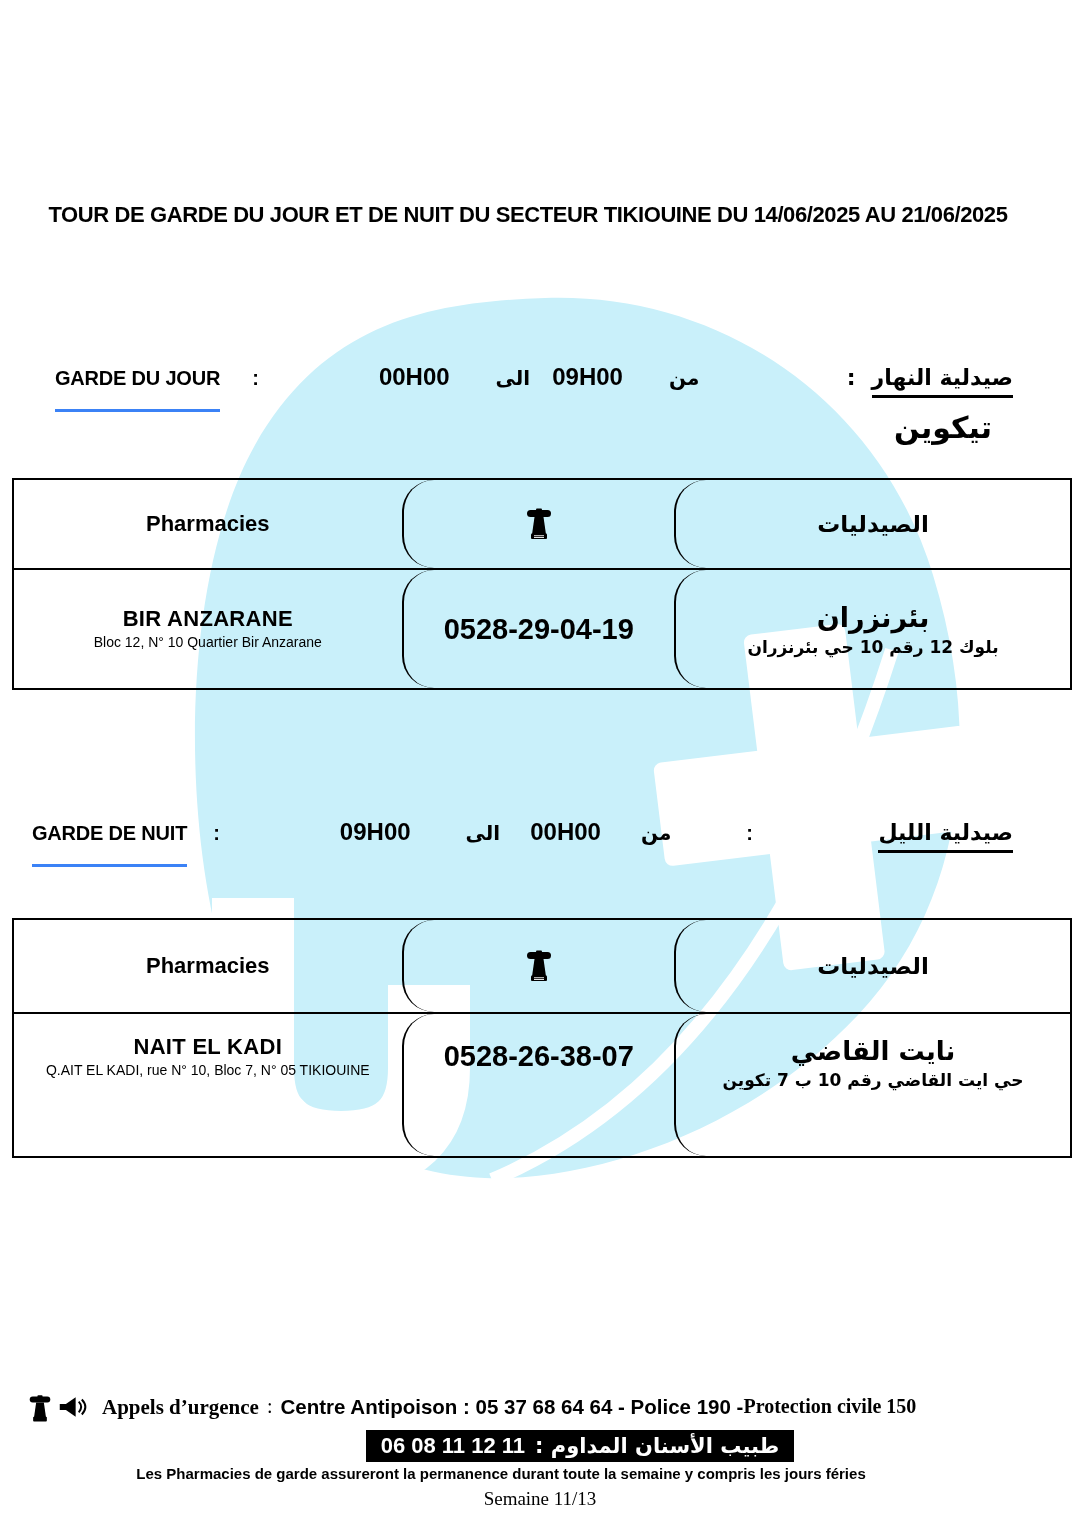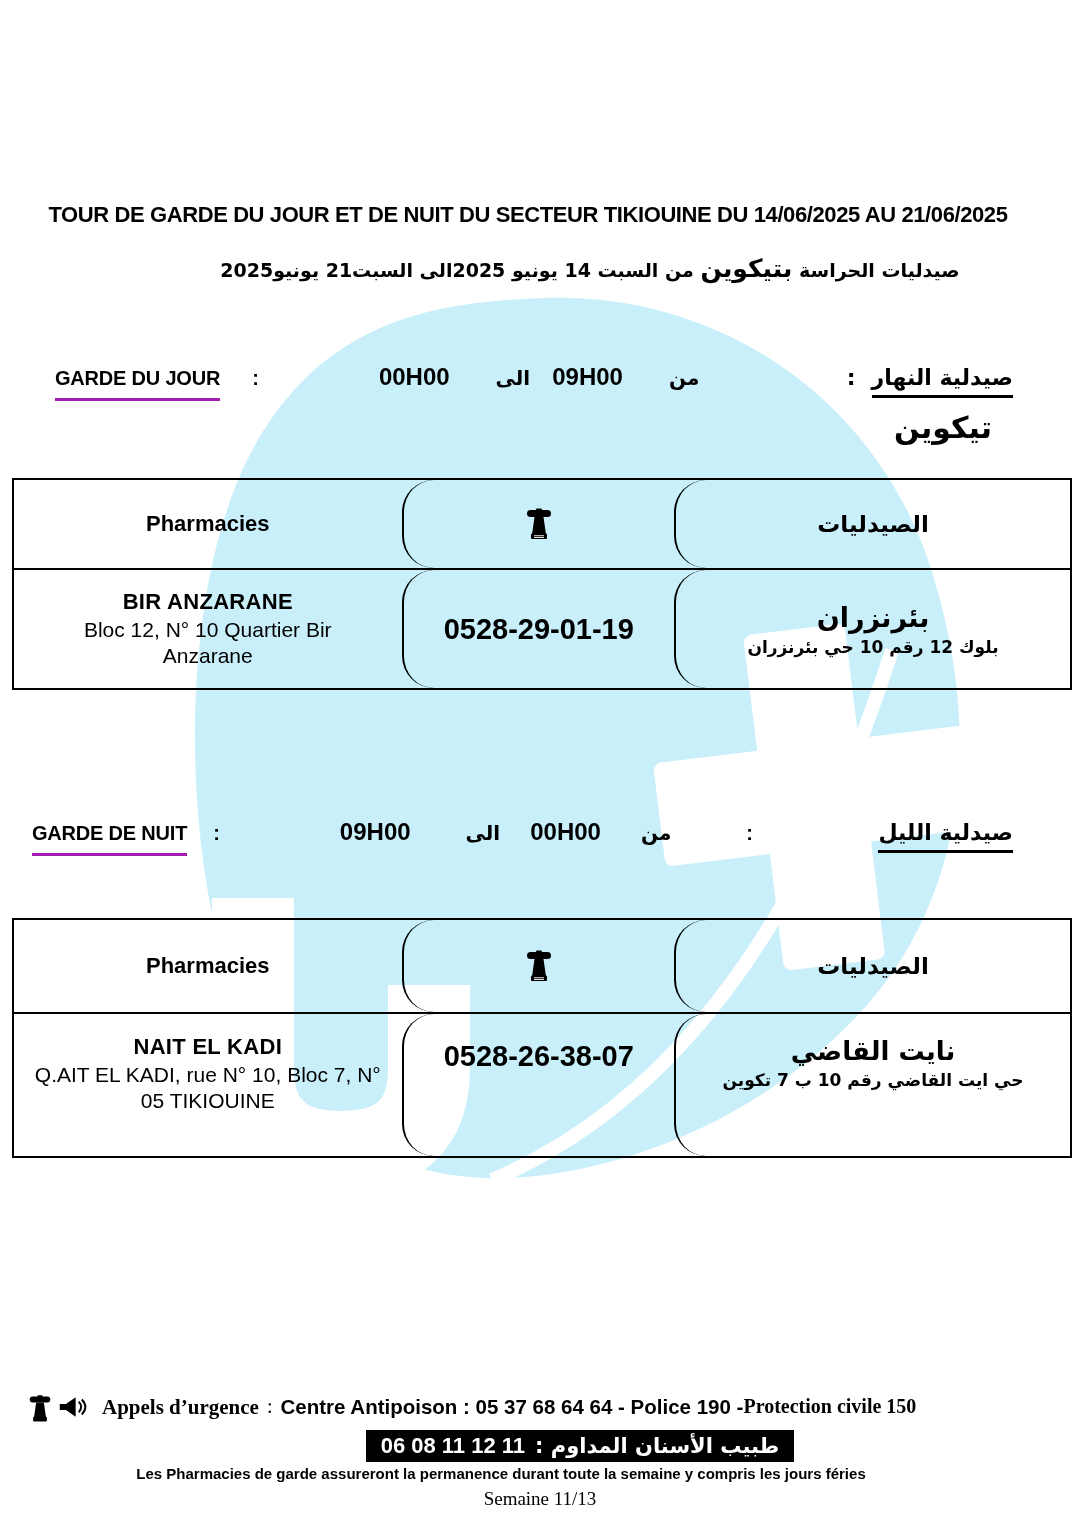--- a/index.html
+++ b/index.html
@@ -5,42 +5,42 @@
   html,body{margin:0;padding:0;background:#fff;}
   .page{position:relative;width:1080px;height:1528px;background:#fff;overflow:hidden;color:#000;
         font-family:"Liberation Sans",sans-serif;}
   .abs{position:absolute;z-index:1;}
   .watermark{position:absolute;left:0;top:0;z-index:0;}
   .ar{font-family:"DejaVu Sans",sans-serif;}
   .doc-title{top:202px;left:24px;width:1008px;text-align:center;font-size:22px;font-weight:bold;letter-spacing:-0.4px;}
   .doc-subtitle{top:254px;left:140px;width:900px;text-align:center;font-weight:bold;font-size:19px;direction:rtl;}
   .doc-subtitle .emph{font-size:25px;}
   .gline{position:absolute;display:flex;align-items:baseline;z-index:1;}
-  .glabel{font-size:20px;font-weight:bold;border-bottom:3px solid #a21caf;padding-bottom:8px;letter-spacing:-0.2px;}
+  .glabel{font-size:20px;font-weight:bold;border-bottom:3px solid #3b82f6;padding-bottom:19px;letter-spacing:-0.2px;}
   .gcolon{font-size:20px;font-weight:bold;}
   .gtime{font-size:24px;font-weight:bold;}
   .gword{font-size:20px;font-weight:bold;}
   .argroup{margin-left:auto;display:flex;align-items:baseline;}
   .arlabel{font-size:22px;font-weight:bold;border-bottom:3px solid #000;padding-bottom:5px;text-align:center;}
   .arlabel-colon{font-size:22px;font-weight:bold;}
   .sector{top:410px;right:88px;font-size:30px;font-weight:bold;}
   .gtable{position:absolute;left:12px;width:1056px;border:2px solid #000;z-index:1;}
   .trow{display:grid;grid-template-columns:36.7% 25.8% 37.5%;}
   .trow.head{border-bottom:2px solid #000;}
   .tcell{display:flex;flex-direction:column;align-items:center;justify-content:center;text-align:center;min-width:0;border-radius:32px;}
   .tcell.mid,.tcell.last{border-left:2px solid #000;}
   #day-table{top:478px;}
   #night-table{top:918px;}
   #day-table .head{height:88px;} #day-table .body{height:118px;}
   #night-table .head{height:92px;} #night-table .body{height:142px;}
   #night-table .body .tcell{justify-content:flex-start;}
   .hdr-fr{font-size:22px;font-weight:bold;}
   .hdr-ar{font-size:23px;font-weight:bold;}
   .ph-name{font-size:22px;font-weight:bold;letter-spacing:0.3px;}
-  .ph-addr{font-size:21px;line-height:1.25;max-width:340px;margin-top:2px;}
+  .ph-addr{font-size:14px;line-height:1.25;max-width:340px;margin-top:2px;}
   .ph-phone{font-size:29px;font-weight:bold;}
   .ar-name{font-size:27px;font-weight:bold;}
   .ar-addr{font-size:17px;font-weight:bold;margin-top:4px;}
   .emergency{top:1395px;left:28px;width:1030px;display:flex;align-items:flex-start;z-index:1;position:absolute;}
   .serif{font-family:"Liberation Serif",serif;}
   .em-label{font-size:21px;font-weight:bold;margin-left:14px;}
   .em-colon{font-size:20px;margin-left:8px;}
   .em-sans{font-size:20.5px;font-weight:bold;margin-left:8px;}
   .em-civil{font-size:20px;font-weight:bold;margin-left:0;}
   .dentist-bar{top:1430px;left:366px;width:428px;height:32px;background:#000;color:#fff;display:flex;
@@ -62,25 +62,20 @@
              C180 815 182 575 255 445 C325 322 430 302 545 298 Z" fill="#c9f0fa"></path>
     <g transform="rotate(-7 815 795)" fill="#ffffff">
       <rect x="763" y="628" width="102" height="338" rx="8"></rect>
       <rect x="658" y="744" width="315" height="104" rx="8"></rect>
     </g>
     <path d="M253 898 L253 1068 Q253 1152 341 1152 Q429 1152 429 1068 L429 985" fill="none" stroke="#ffffff" stroke-width="82"></path>
     <path d="M492 1180 Q760 1066 892 650" fill="none" stroke="#ffffff" stroke-width="14"></path>
   </svg>
 
   <div class="abs doc-title">TOUR DE GARDE DU JOUR ET DE NUIT DU SECTEUR TIKIOUINE DU 14/06/2025 AU 21/06/2025</div>
-  <div class="abs doc-subtitle ar" dir="rtl">
-    <span>صيدليات الحراسة</span>
-    <span class="emph">بتيكوين</span>
-    <span>من السبت 14 يونيو 2025الى السبت21 يونيو2025</span>
-  </div>
 
   <div class="gline" id="day-line" style="top:363px;left:55px;right:67px;">
     <span class="glabel">GARDE DU JOUR</span>
     <span class="gcolon" style="margin-left:32px;">:</span>
     <span class="gtime" style="margin-left:120px;">00H00</span>
     <span class="gword ar" style="margin-left:46px;">الى</span>
     <span class="gtime" style="margin-left:22px;">09H00</span>
     <span class="gword ar" style="margin-left:46px;">من</span>
     <span class="argroup" style="gap:16px;">
       <span class="arlabel-colon ar">:</span>
@@ -109,21 +104,21 @@
       <div class="tcell last">
         <span class="hdr-ar ar">الصيدليات</span>
       </div>
     </div>
     <div class="trow body">
       <div class="tcell">
         <span class="ph-name">BIR ANZARANE</span>
         <span class="ph-addr">Bloc 12, N° 10 Quartier Bir Anzarane</span>
       </div>
       <div class="tcell mid">
-        <span class="ph-phone">0528-29-01-19</span>
+        <span class="ph-phone">0528-29-04-19</span>
       </div>
       <div class="tcell last" dir="rtl">
         <span class="ar-name ar">بئرنزران</span>
         <span class="ar-addr ar">بلوك 12 رقم 10 حي بئرنزران</span>
       </div>
     </div>
   </div>
 
   <div class="gline" id="night-line" style="top:818px;left:32px;right:67px;">
     <span class="glabel">GARDE DE NUIT</span>

